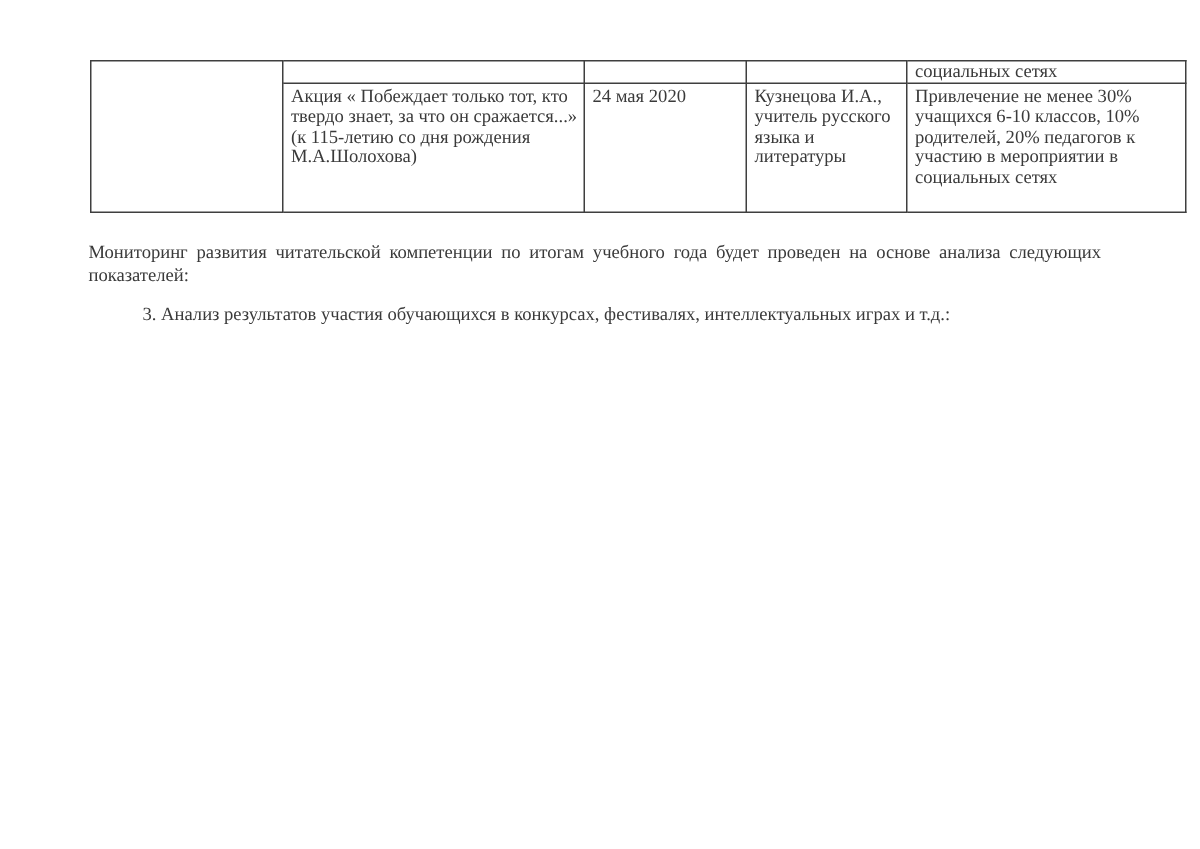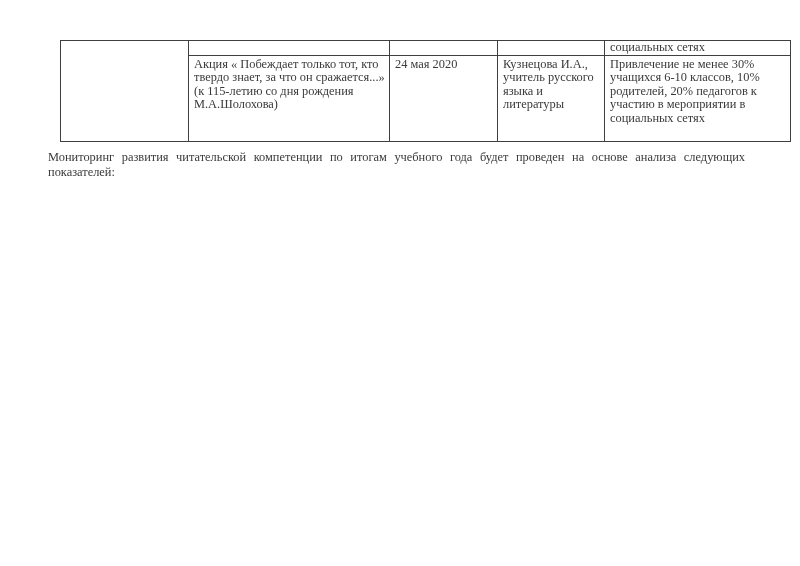--- a/index.html
+++ b/index.html
@@ -52,21 +52,21 @@
     .paragraphs {
       position: absolute;
       left: 48px;
       top: 150px;
       width: 697px;
       font-size: 12.4px;
       line-height: 15.2px;
       color: #3a3a3a;
     }
     .paragraphs p {
-      margin: 0;
+      margin: 11px;
       text-align: justify;
     }
     .paragraphs p.indent {
       text-indent: 36px;
     }
     .paragraphs p.last-left {
       text-align-last: left;
     }
   </style>
 </head>
@@ -92,13 +92,14 @@
       <td>Акция « Побеждает только тот, кто твердо знает, за что он сражается...» (к 115-летию со дня рождения М.А.Шолохова)</td>
       <td>24 мая 2020</td>
       <td>Кузнецова И.А., учитель русского языка и литературы</td>
       <td>Привлечение не менее 30% учащихся 6-10 классов, 10% родителей, 20% педагогов к участию в мероприятии  в социальных сетях</td>
     </tr>
   </tbody>
 </table>
 
 <div class="paragraphs">
   <p class="last-left">Мониторинг развития читательской компетенции по итогам учебного года будет проведен на основе анализа следующих показателей:</p>
+  <p class="indent last-left">3. Анализ результатов участия обучающихся в конкурсах, фестивалях, интеллектуальных играх и т.д.:</p>
 </div>
 
 </body></html>

